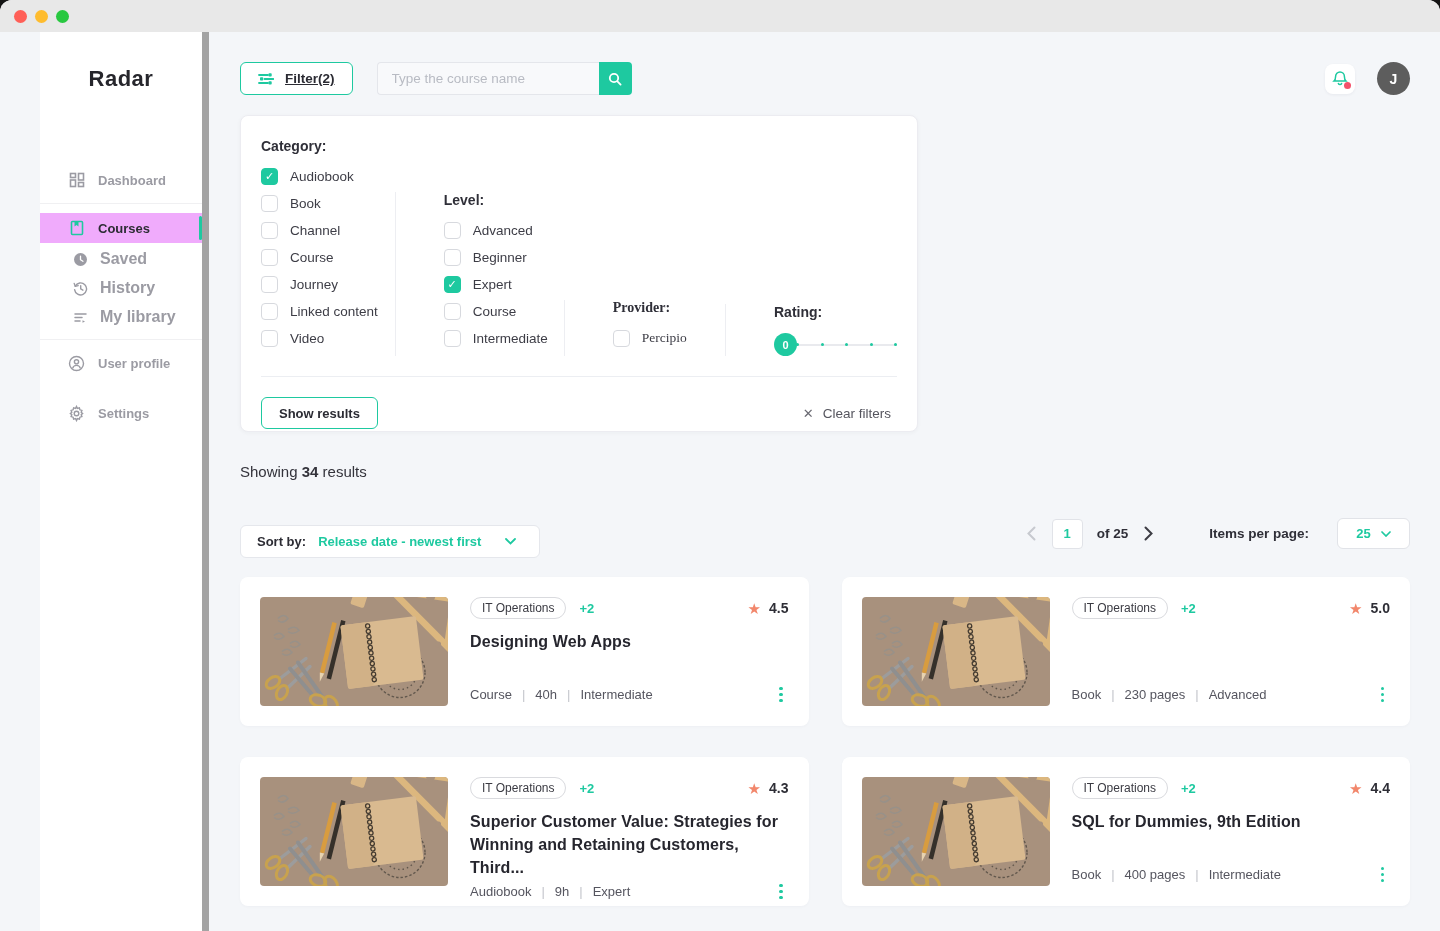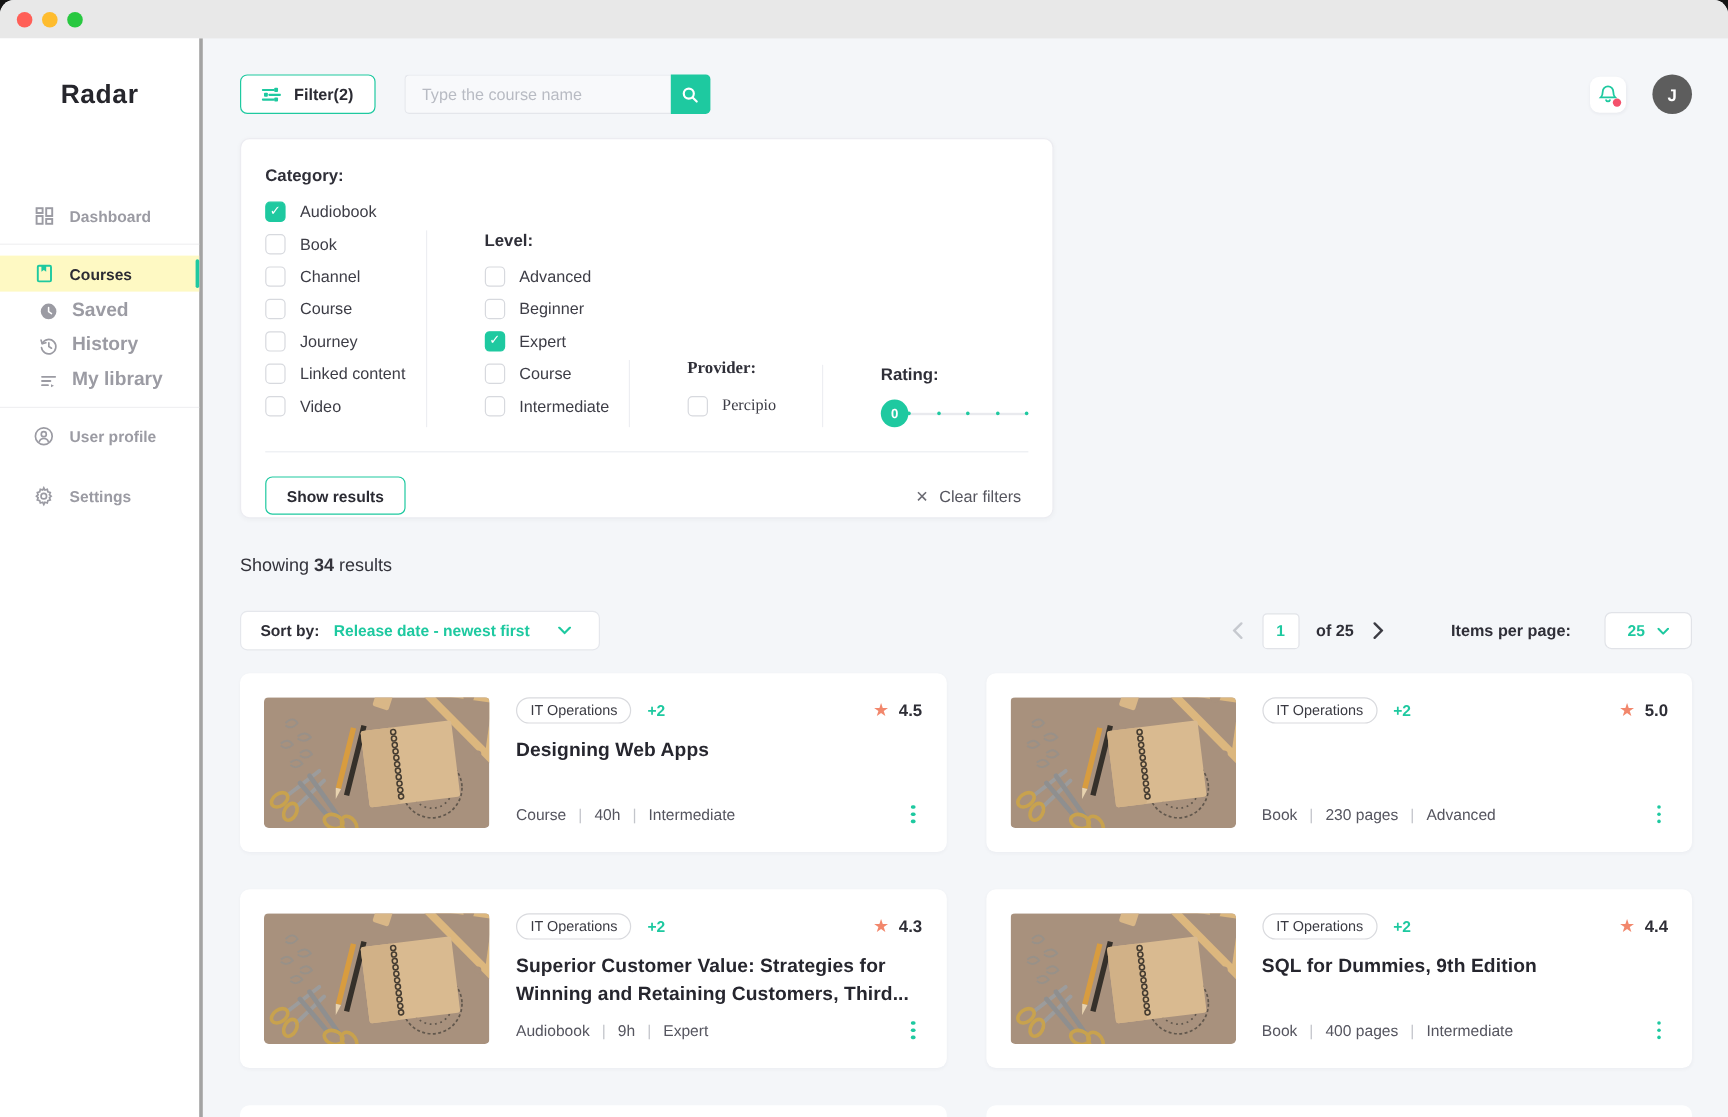--- a/index.html
+++ b/index.html
@@ -6,39 +6,39 @@
   html,body { margin:0; padding:0; background:#141414; }
   body { font-family:"Liberation Sans","DejaVu Sans",sans-serif; }
   .window { width:1440px; height:931px; margin:0 auto; border-radius:12px 12px 0 0; overflow:hidden;
             display:flex; flex-direction:column; background:#f4f6f9; }
   
   .titlebar { height:32px; flex:none; background:#e8e8e8; display:flex; align-items:center; padding-left:14px; gap:8px; }
   .tl { width:13px; height:13px; border-radius:50%; border:none; padding:0; }
   .tl.red { background:#ff5f57; } .tl.yellow { background:#febc2e; } .tl.green { background:#28c840; }
   
   .app { flex:1; display:flex; min-height:0; }
-  .sidebar { width:169px; flex:none; background:#fff; border-right:3px solid #a3a3a3; position:relative; }
+  .sidebar { width:169px; flex:none; background:#fff; border-right:7px solid #a3a3a3; position:relative;margin-left:40px; }
   .logo { margin-top:34px; text-align:center; font-size:22px; font-weight:700; color:#26262c; letter-spacing:.5px; }
   .nav { margin-top:74px; }
   .nav-item { height:28px; display:flex; align-items:center; padding-left:28px; gap:13px; color:#9b9ba3;
               font-size:13px; font-weight:600; cursor:pointer; position:relative; margin:2px 0; }
   .nav-item .nicon { width:17px; height:17px; display:grid; place-items:center; flex:none; }
-  .nav-item.active { background:#fef9c3; color:#2c2c34; height:30px; }
+  .nav-item.active { background:#f0abfc; color:#2c2c34; height:30px; }
   .nav-item.active .nicon { color:var(--accent,#1ec9a0); }
   .active-bar { position:absolute; right:0; top:3px; bottom:3px; width:3px; border-radius:2px; background:var(--accent,#1ec9a0); }
   .nav-item.sub { padding-left:33px; font-size:16px; gap:12px; height:26px; margin:3px 0; }
   .nav-item.sub .nicon { width:15px; height:15px; }
   .nav-divider { border-top:1px solid #f0f0f2; margin:9px 0; }
   .nav-gap { height:18px; }
   
   .main { flex:1; padding:0 30px 0 31px; overflow:hidden; }
   .topbar { margin-top:30px; height:33px; display:flex; align-items:center; }
   .filter-btn { display:flex; align-items:center; gap:11px; height:33px; padding:0 17px; background:#fff;
                 border:1.5px solid var(--accent,#1ec9a0); border-radius:6px; font:600 13.5px "Liberation Sans",sans-serif;
-                color:#2b2b33; cursor:pointer; }
+                color:#2b2b33; cursor:pointer;text-decoration:underline; }
   .searchbox { margin-left:24px; display:flex; height:33px; }
   .search-input { width:222px; height:33px; border:1px solid #e4e6eb; border-right:none; background:#f8f9fb;
                   border-radius:4px 0 0 4px; padding:0 14px; font:13.5px "Liberation Sans",sans-serif; color:#3c3c44; outline:none; }
   .search-input::placeholder { color:#b8bbc3; }
   .search-btn { width:33px; height:33px; background:var(--accent,#1ec9a0); border:none; border-radius:0 4px 4px 0;
                 display:grid; place-items:center; cursor:pointer; }
   .top-right { margin-left:auto; display:flex; align-items:center; gap:22px; }
   .bell-chip { width:30px; height:30px; background:#fff; border-radius:8px; display:grid; place-items:center;
                position:relative; cursor:pointer; border:none; box-shadow:0 1px 3px rgba(30,40,60,.06); }
   .notif-dot { position:absolute; right:4px; bottom:5px; width:7px; height:7px; border-radius:50%;
@@ -69,21 +69,21 @@
   .show-results { height:32px; padding:0 17px; background:#fff; border:1.5px solid var(--accent,#1ec9a0);
                   border-radius:6px; font:600 13px "Liberation Sans",sans-serif; color:#2b2b33; cursor:pointer; }
   .clear { margin-left:auto; display:flex; align-items:center; gap:9px; background:none; border:none;
            color:#55555e; font:13.5px "Liberation Sans",sans-serif; cursor:pointer; }
   .clear-x { color:#6b6b73; font-size:13px; }
   
   .showing { margin-top:31px; font-size:15px; color:#33333b; }
   .showing b { font-weight:700; }
   .toolbar { margin-top:29px; display:flex; align-items:center; }
   .sort-box { width:300px; height:33px; background:#fff; border:1px solid #e5e7ec; border-radius:6px;
-              display:flex; align-items:center; padding:0 16px; gap:12px; cursor:pointer; }
+              display:flex; align-items:center; padding:0 16px; gap:12px; cursor:pointer;margin-top:16px; }
   .sort-label { font-size:13px; font-weight:700; color:#2d2d35; }
   .sort-value { color:var(--accent,#1ec9a0); font-size:13px; font-weight:600; }
   .sort-box .chev { margin-left:12px; display:grid; place-items:center; }
   .pager { margin-left:auto; display:flex; align-items:center; gap:14px; }
   .pg-btn { background:none; border:none; padding:2px; display:grid; place-items:center; cursor:pointer; }
   .page-box { width:31px; height:30px; background:#fff; border:1px solid #e1e3e8; border-radius:4px;
               display:grid; place-items:center; color:var(--accent,#1ec9a0); font-size:13px; font-weight:600; }
   .of-txt { font-size:13.5px; color:#2f2f38; font-weight:600; }
   .ipp-label { margin-left:40px; font-size:13.5px; color:#2f2f38; font-weight:600; }
   .ipp-box { width:73px; height:31px; margin-left:14px; background:#fff; border:1px solid #e1e3e8; border-radius:6px;

